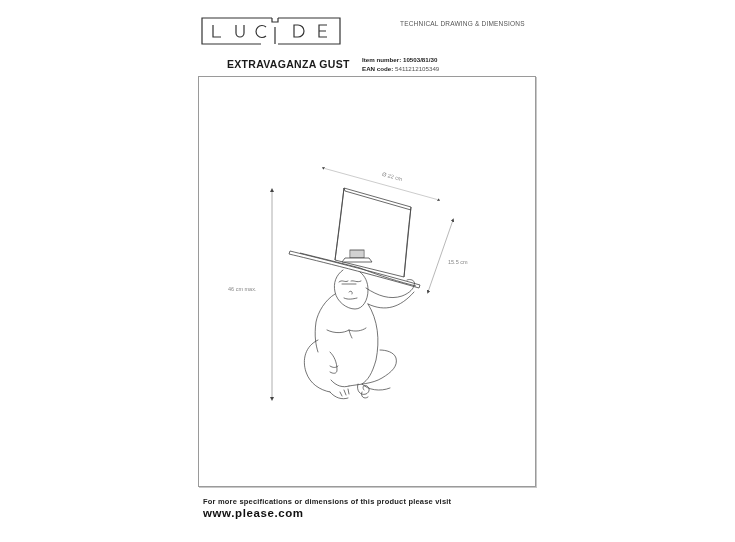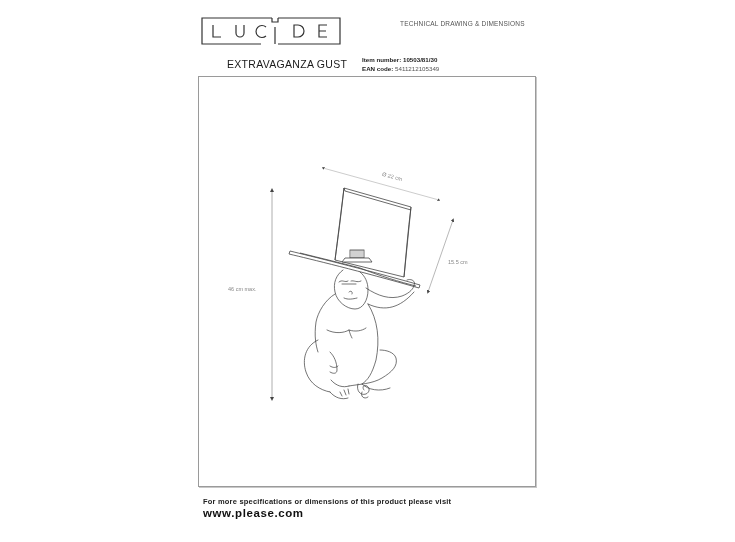--- a/index.html
+++ b/index.html
@@ -28,21 +28,21 @@
       left: 400px; top: 20px;
       font-size: 6.5px;
       color: #555;
       letter-spacing: 0.2px;
       white-space: nowrap;
     }
 
     .product-title {
       left: 203px; top: 58px;
       font-size: 10.5px;
-      font-weight: normal;
+      font-weight: bold;
       letter-spacing: 0.3px;
       color: #1a1a1a;
       white-space: nowrap;
       padding-left: 24px;
     }
 
     .meta {
       left: 362px; top: 55px;
       font-size: 6.2px;
       line-height: 9px;

